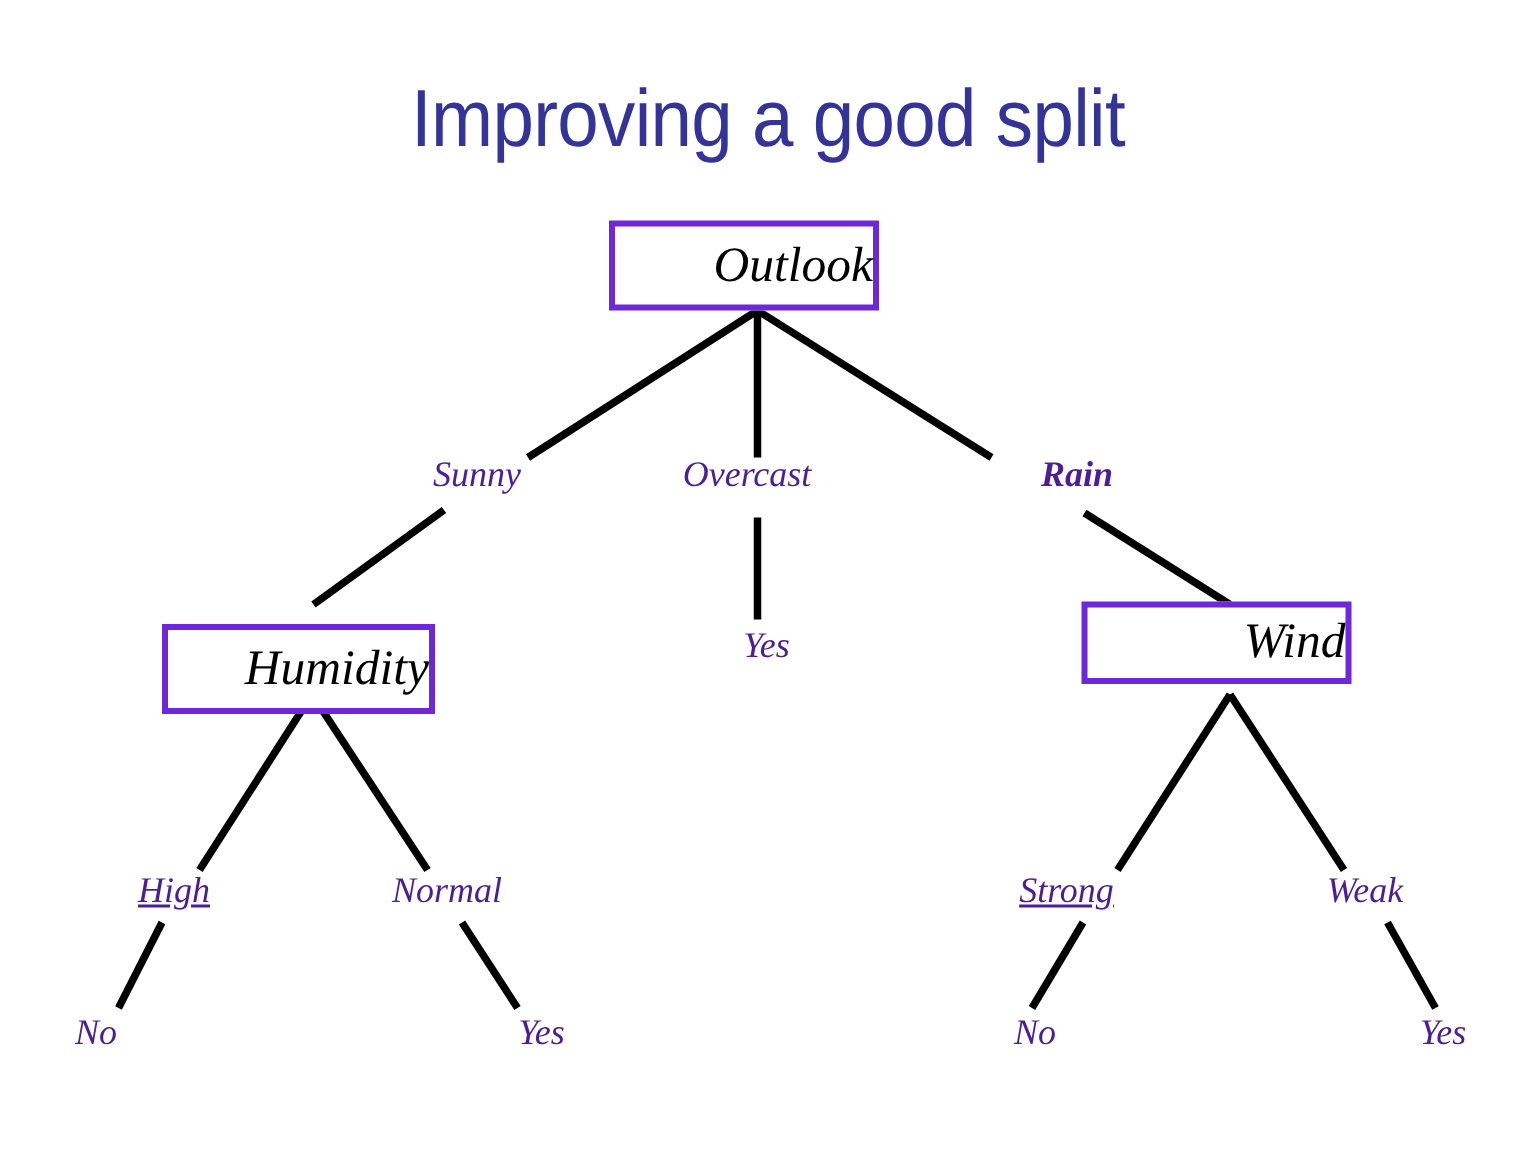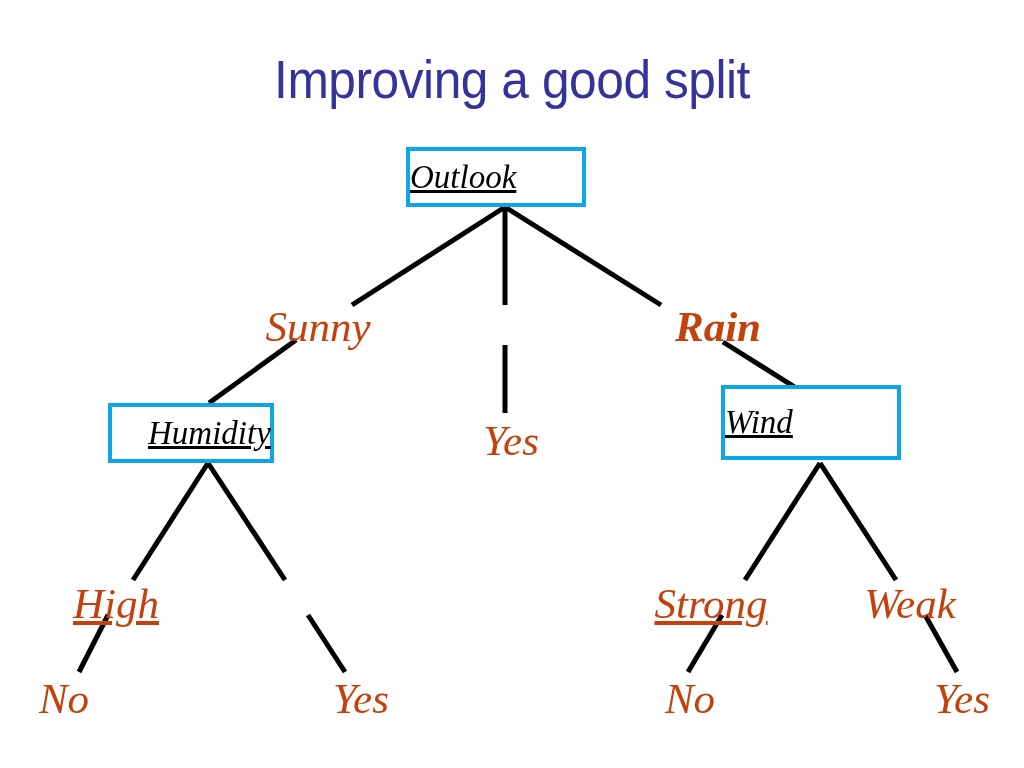--- a/index.html
+++ b/index.html
@@ -38,51 +38,50 @@
   .tree-svg {
     position: absolute;
     left: 0;
     top: 0;
     width: 1024px;
     height: 768px;
   }
   .node-box {
     position: absolute;
     box-sizing: border-box;
-    border: 4px solid #0ea5e9;
+    border: 4px solid #6d28d9;
     background: #ffffff;
     display: flex;
     align-items: center;
-    justify-content: flex-start;
-    text-decoration: underline;
+    justify-content: flex-end;
   }
   .node-box .node-label {
     font-family: "Liberation Serif", serif;
     font-style: italic;
     font-size: 33px;
     color: #000000;
     line-height: 1;
     white-space: nowrap;
   }
   .edge-label,
   .leaf-label {
     position: absolute;
     font-family: "Liberation Serif", serif;
     font-style: italic;
-    font-size: 43px;
-    color: #c2410c;
+    font-size: 24px;
+    color: #4c1d95;
     line-height: 1;
     white-space: nowrap;
     text-align: right;
     transform: translateX(-50%);
   }
   
   #node-outlook  { left: 406px; top: 147px; width: 180px; height: 60px; }
-  #node-humidity { left: 108px; top: 403px; width: 166px; height: 60px; padding-left: 36px; }
-  #node-wind     { left: 721px; top: 385px; width: 180px; height: 75px; }
+  #node-humidity { left: 108px; top: 416px; width: 182px; height: 60px; padding-left: 36px; }
+  #node-wind     { left: 721px; top: 401px; width: 180px; height: 55px; }
   
   #label-sunny    { left: 318px; top: 305px; }
   #label-overcast { left: 498px; top: 305px; }
   #label-rain     { left: 718px; top: 305px; font-weight: bold; }
   #label-high     { left: 116px; top: 582px; text-decoration: underline; }
   #label-normal   { left: 298px; top: 582px; }
   #label-strong   { left: 711px; top: 582px; text-decoration: underline; }
   #label-weak     { left: 910px; top: 582px; }
   
   #leaf-overcast-yes  { left: 511px; top: 419px; }
@@ -137,23 +136,25 @@
 
   <div class="node-box" id="node-humidity">
     <span class="node-label">Humidity</span>
   </div>
 
   <div class="node-box" id="node-wind">
     <span class="node-label">Wind</span>
   </div>
 
   <div class="edge-label" id="label-sunny">Sunny</div>
+  <div class="edge-label" id="label-overcast">Overcast</div>
   <div class="edge-label" id="label-rain">Rain</div>
 
   <div class="edge-label" id="label-high">High</div>
+  <div class="edge-label" id="label-normal">Normal</div>
   <div class="edge-label" id="label-strong">Strong</div>
   <div class="edge-label" id="label-weak">Weak</div>
 
   <div class="leaf-label" id="leaf-overcast-yes">Yes</div>
   <div class="leaf-label" id="leaf-humidity-no">No</div>
   <div class="leaf-label" id="leaf-humidity-yes">Yes</div>
   <div class="leaf-label" id="leaf-wind-no">No</div>
   <div class="leaf-label" id="leaf-wind-yes">Yes</div>
 
 </div>

